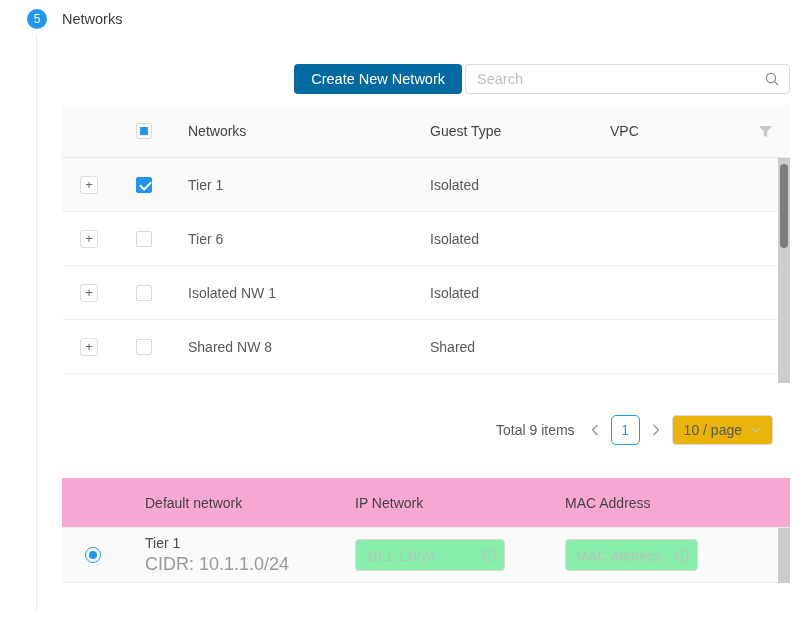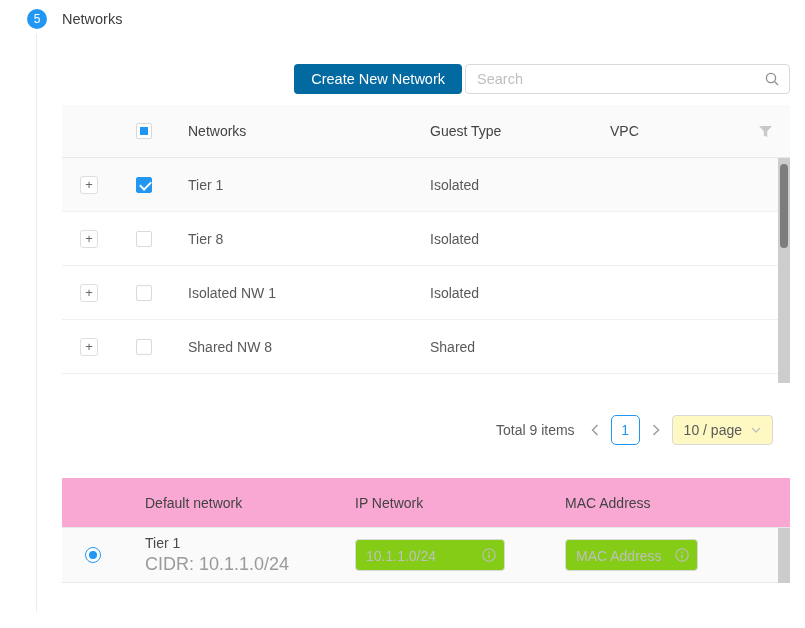--- a/index.html
+++ b/index.html
@@ -47,36 +47,36 @@
   .scroll-track { position:absolute; right:0; top:53px; width:12px; height:225px; background:#cdcdcd; }
   .scroll-thumb { position:absolute; left:2px; top:6px; width:8px; height:84px; background:#7b7d7e; border-radius:4px; }
 
   .pagination { margin-top:31px; height:32px; display:flex; justify-content:flex-end; align-items:center;
     gap:8px; padding-right:17px; color:#595959; }
   .page-total { margin-right:4px; }
   .page-arrow { width:16px; height:30px; display:flex; align-items:center; justify-content:center; cursor:pointer; line-height:0; }
   .page-number { min-width:29px; height:30px; border:1px solid #2196f3; border-radius:5px; color:#2196f3;
     display:flex; align-items:center; justify-content:center; cursor:pointer; background:#fff; }
   .page-size { height:30px; border:1px solid #d9d9d9; border-radius:4px; display:flex; align-items:center;
-    gap:9px; padding:0 11px; background:#fef9c3; cursor:pointer; }
+    gap:9px; padding:0 11px; background:#eab308; cursor:pointer; }
 
   .table2 { position:relative; margin-top:32px; }
   .t2-grid { display:grid; grid-template-columns:83px 210px 210px 1fr; align-items:center; }
   .t2-header { height:50px; background:#f9a8d4; border-bottom:1px solid #e8e8e8; color:#434343; }
   .t2-row { height:55px; background:#fafafa; border-bottom:1px solid #e8e8e8; }
   .cell-radio { padding-left:23px; }
   .radio { width:16px; height:16px; border-radius:50%; border:1px solid #2196f3; background:#fff;
     position:relative; cursor:pointer; }
   .radio::after { content:""; position:absolute; left:3px; top:3px; width:8px; height:8px; border-radius:50%; background:#2196f3; }
   .net-name { color:#4a4a4a; }
   .net-cidr { font-size:18px; color:#9a9a9a; margin-top:3px; }
   .input-wrap { position:relative; width:150px; }
   .input-wrap.mac { width:133px; }
   .input-wrap input { width:100%; height:32px; border:1px solid #d9d9d9; border-radius:4px;
-    padding:2px 30px 0 10px; font-size:14px; font-family:inherit; color:#595959; background:#84cc16; outline:none; }
+    padding:2px 30px 0 10px; font-size:14px; font-family:inherit; color:#595959; background:#86efac; outline:none; }
   .input-wrap input::placeholder { color:#bfbfbf; }
   .info-icon { position:absolute; right:9px; top:9px; line-height:0; }
   .scroll-track2 { position:absolute; right:0; top:50px; width:12px; height:55px; background:#cccccc; }
 </style>
 </head>
 <body>
 
 <div class="page">
 
   <div class="step-connector"></div>
@@ -132,21 +132,21 @@
           <div></div>
         </div>
 
         <div class="t-grid t1-row">
           <div class="cell-expand">
             <button class="expand-btn">+</button>
           </div>
           <div class="cell-check">
             <div class="checkbox"></div>
           </div>
-          <div class="cell-pad">Tier 8</div>
+          <div class="cell-pad">Tier 6</div>
           <div class="cell-pad">Isolated</div>
           <div class="cell-pad"></div>
           <div></div>
         </div>
 
         <div class="t-grid t1-row">
           <div class="cell-expand">
             <button class="expand-btn">+</button>
           </div>
           <div class="cell-check">

